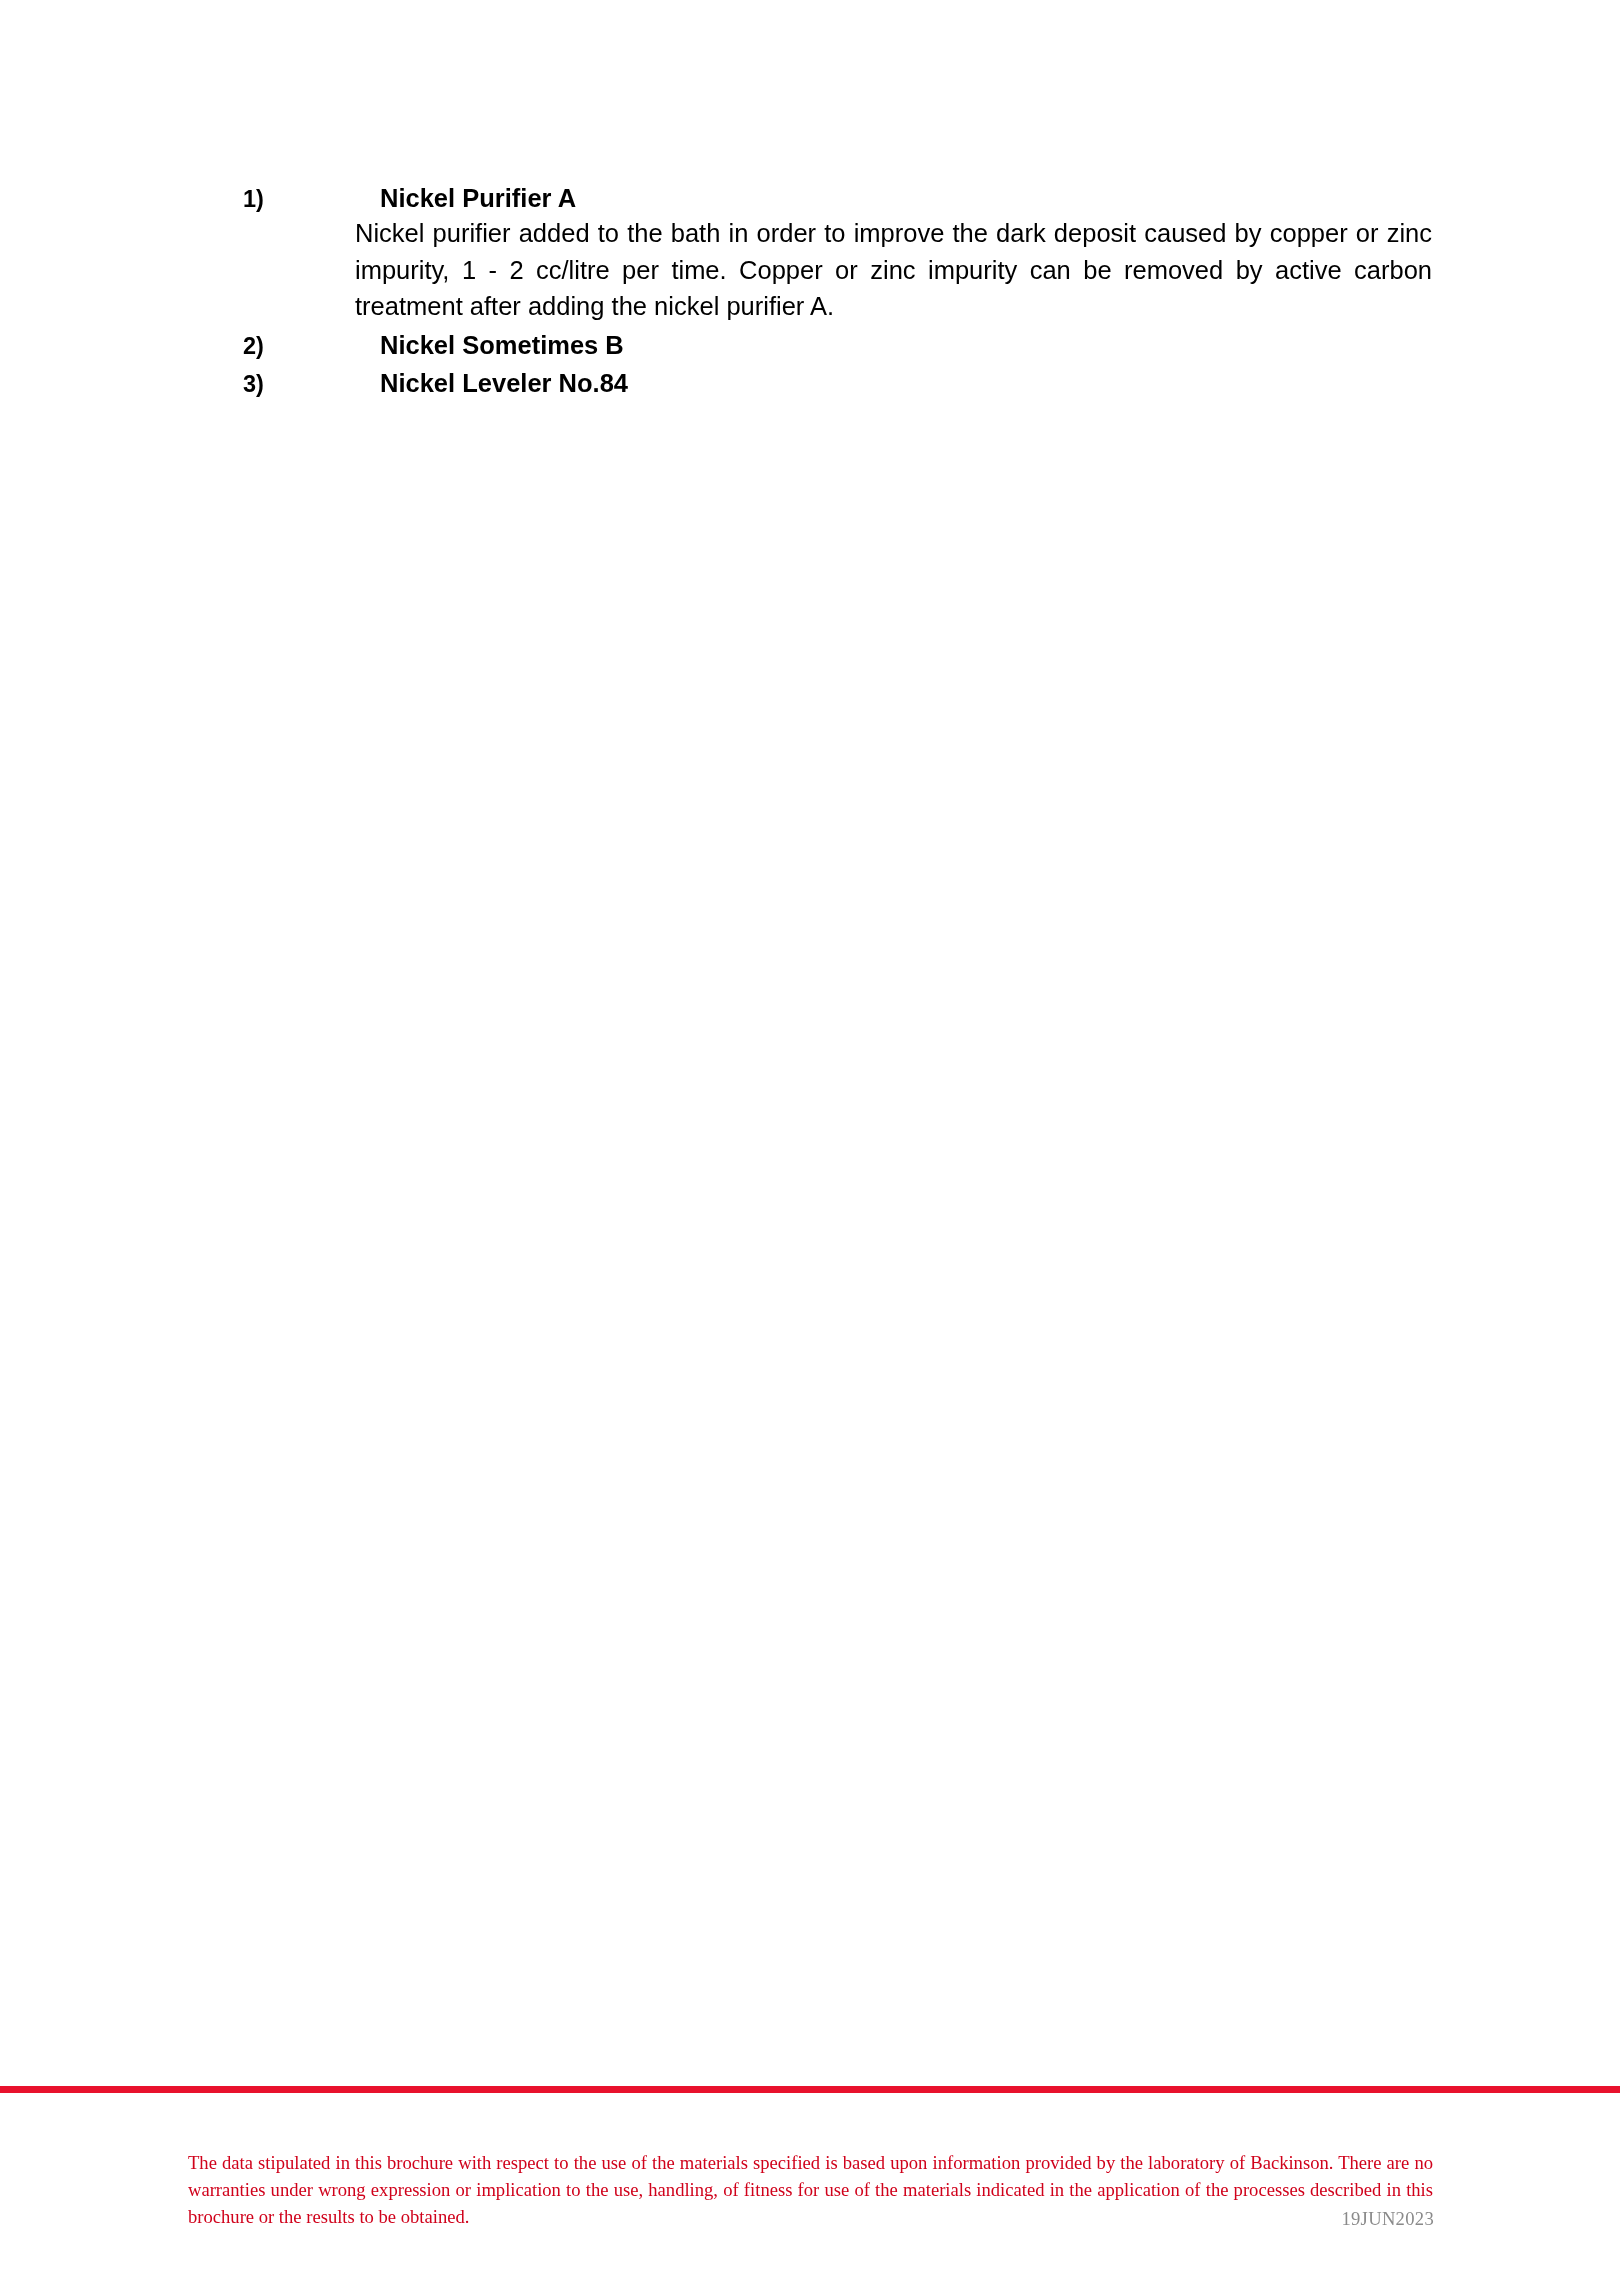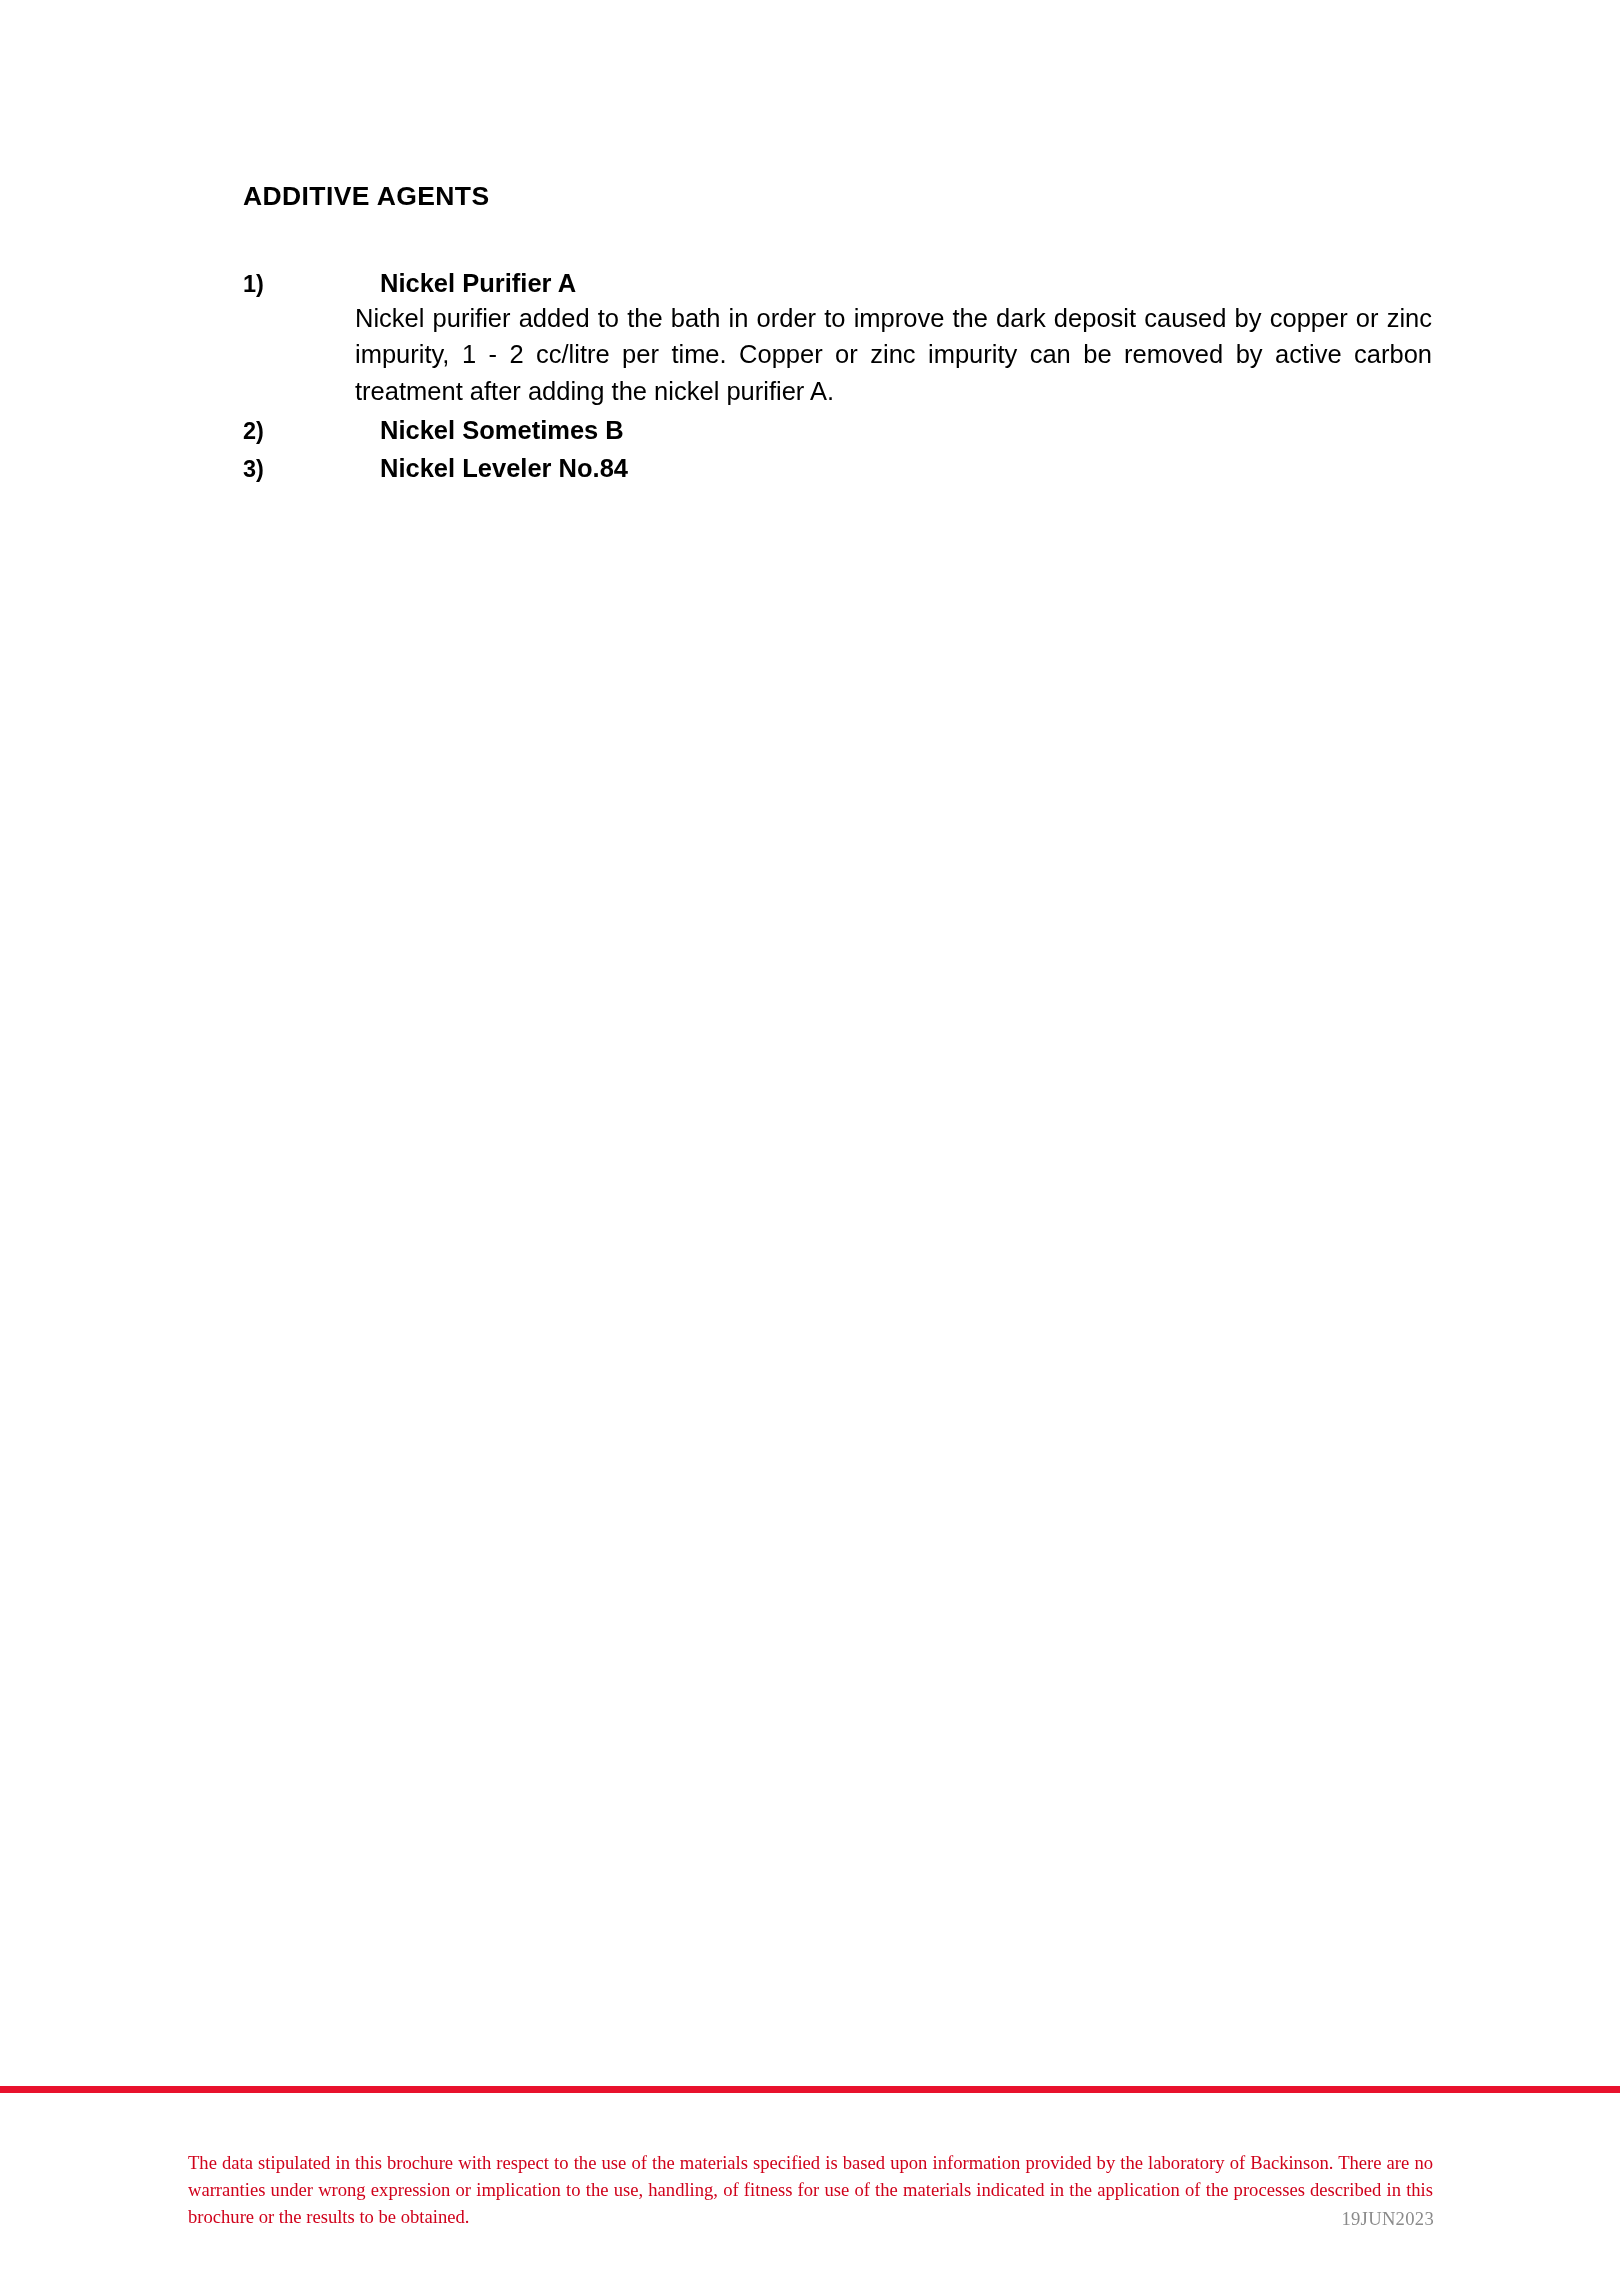--- a/index.html
+++ b/index.html
@@ -106,21 +106,20 @@
     letter-spacing: 0.3px;
   }
 </style>
 </head>
 <body>
 
 <div class="page">
 
   <div class="content">
 
-    <h1 class="doc-title">ADDITIVE AGENTS</h1>
 
     <div class="item">
       <div class="item-row">
         <span class="item-num">1)</span>
         <span class="item-heading">Nickel Purifier A</span>
       </div>
       <div class="item-body">Nickel purifier added to the bath in order to improve the dark deposit caused by copper or zinc impurity, 1 - 2 cc/litre per time. Copper or zinc impurity can be removed by active carbon treatment after adding the nickel purifier A.</div>
     </div>
 
     <div class="item">

